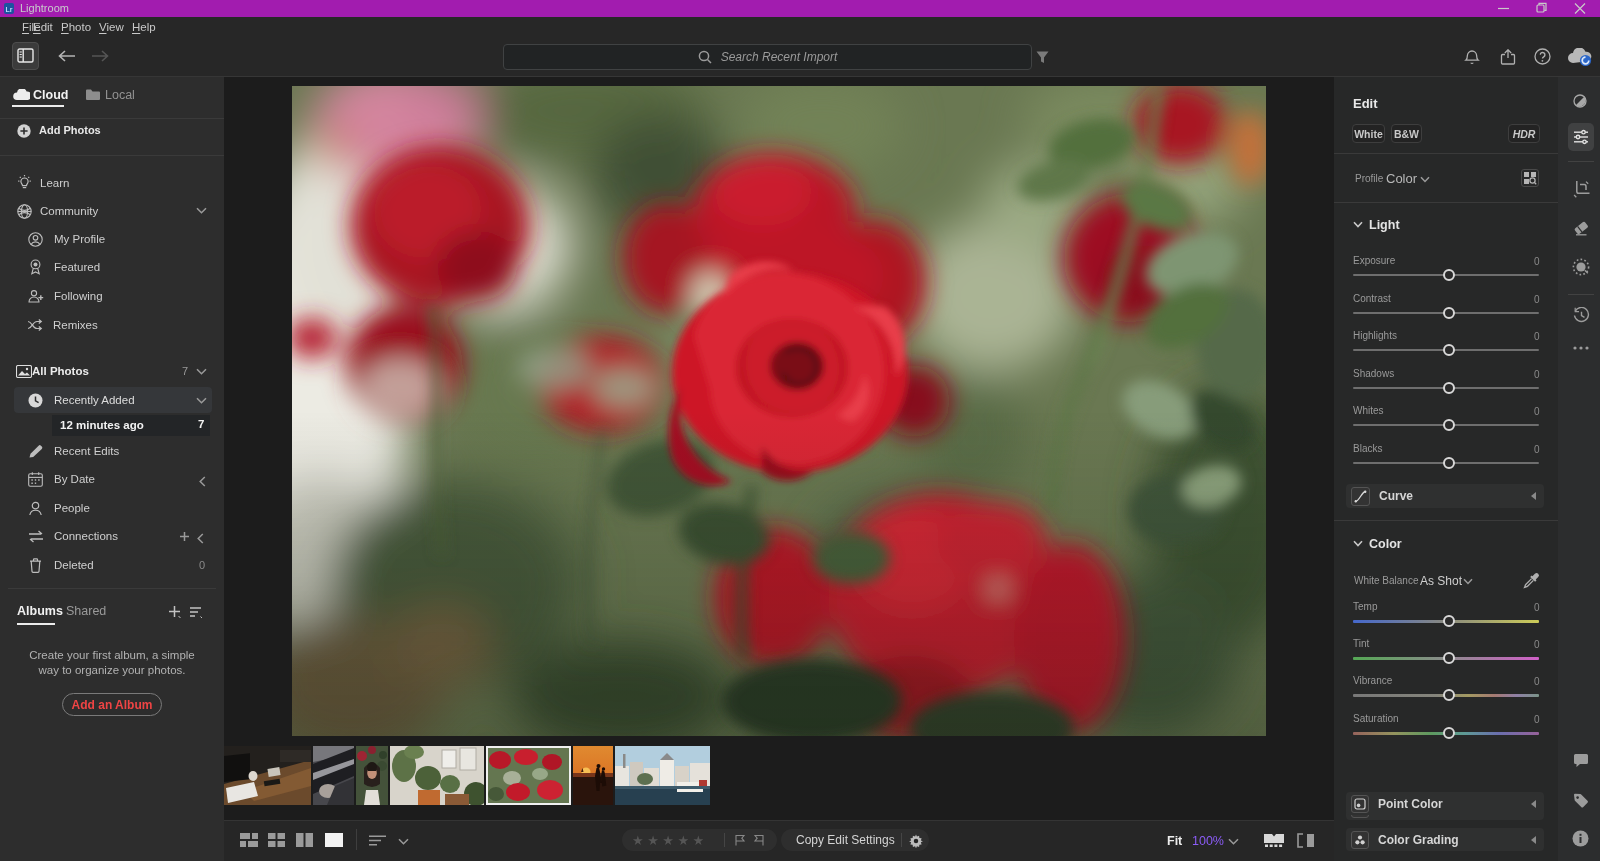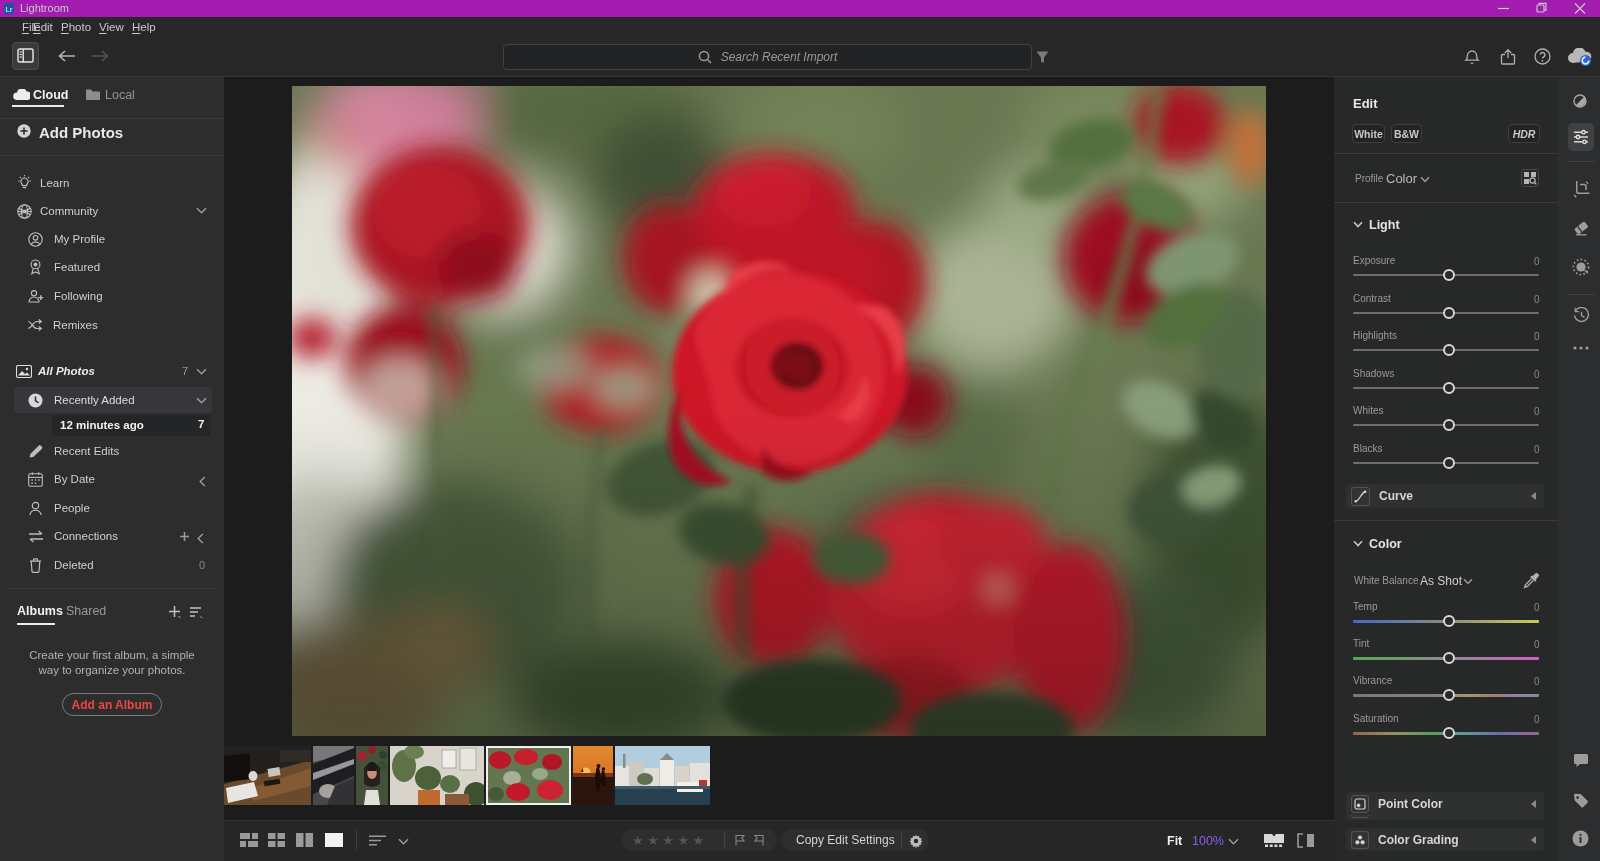--- a/index.html
+++ b/index.html
@@ -109,21 +109,21 @@
   <svg class="abs" style="left:86px;top:12px" width="14" height="11">
       <path d="M0 1.5 a1 1 0 0 1 1-1 H5 l1.5 2 H13 a1 1 0 0 1 1 1 V10 a1 1 0 0 1 -1 1 H1 a1 1 0 0 1 -1-1 Z" fill="#8d8d8d"></path>
     </svg>
   <span class="abs" style="left:105px;top:11px;font-size:12.5px;color:#939393;">Local</span>
   <div class="divider" style="left:0;top:41px;width:224px;"></div>
 
   <svg class="abs" style="left:17px;top:47px" width="14" height="14">
       <circle cx="7" cy="7" r="6.7" fill="#d2d2d2"></circle>
       <path d="M7 3.4 V10.6 M3.4 7 H10.6" stroke="#2d2d2d" stroke-width="1.6"></path>
     </svg>
-  <span class="abs" style="left:39px;top:47px;font-size:15px;font-weight:bold;color:#e8e8e8;">Add Photos</span>
+  <span class="abs" style="left:39px;top:47px;font-size:11px;font-weight:bold;color:#e8e8e8;">Add Photos</span>
   <div class="divider" style="left:0;top:78px;width:224px;"></div>
 
   <div class="srow" style="left:17px;top:98px;height:16px;">
     <svg width="15" height="16" fill="none" stroke="#bdbdbd" stroke-width="1.2">
         <path d="M7.5 3 a3.6 3.6 0 0 1 3.6 3.6 c0 2-1.6 2.6-1.6 4.1 h-4 c0-1.5-1.6-2.1-1.6-4.1 A3.6 3.6 0 0 1 7.5 3 Z"></path>
         <line x1="5.8" y1="12.6" x2="9.2" y2="12.6"></line>
         <line x1="7.5" y1="0" x2="7.5" y2="1.3"></line>
         <line x1="2.8" y1="1.9" x2="3.7" y2="2.8"></line>
         <line x1="12.2" y1="1.9" x2="11.3" y2="2.8"></line>
         <line x1="1.2" y1="6.2" x2="2.4" y2="6.2"></line>
@@ -178,21 +178,21 @@
       </svg>
     <span style="margin-left:9px;">Remixes</span>
   </div>
 
   <div class="srow" style="left:16px;top:286px;height:16px;">
     <svg width="16" height="13">
         <rect x="0.5" y="0.5" width="15" height="12" rx="1.5" fill="none" stroke="#dedede" stroke-width="1.1"></rect>
         <path d="M2 10.5 L6 6 L9 9 L11 7.5 L14 10.5 Z" fill="#dedede"></path>
         <circle cx="11" cy="4" r="1.2" fill="#dedede"></circle>
       </svg>
-    <span style="margin-left:6px;font-weight:bold;color:#ececec;font-style:italic;">All Photos</span>
+    <span style="font-weight:bold;color:#ececec;">All Photos</span>
   </div>
   <span class="abs" style="left:182px;top:288px;font-size:11px;color:#9a9a9a;">7</span>
   <svg class="abs" style="left:196px;top:291px" width="11" height="7" fill="none" stroke="#9a9a9a" stroke-width="1.5">
       <path d="M1 1.2 L5.5 5.8 L10 1.2"></path>
     </svg>
 
   <div class="abs" style="left:14px;top:310px;width:198px;height:26px;background:#35373a;border-radius:4px;"></div>
   <div class="srow" style="left:28px;top:315px;height:16px;">
     <svg width="15" height="15">
         <circle cx="7.5" cy="7.5" r="7" fill="#d8d8d8"></circle>

